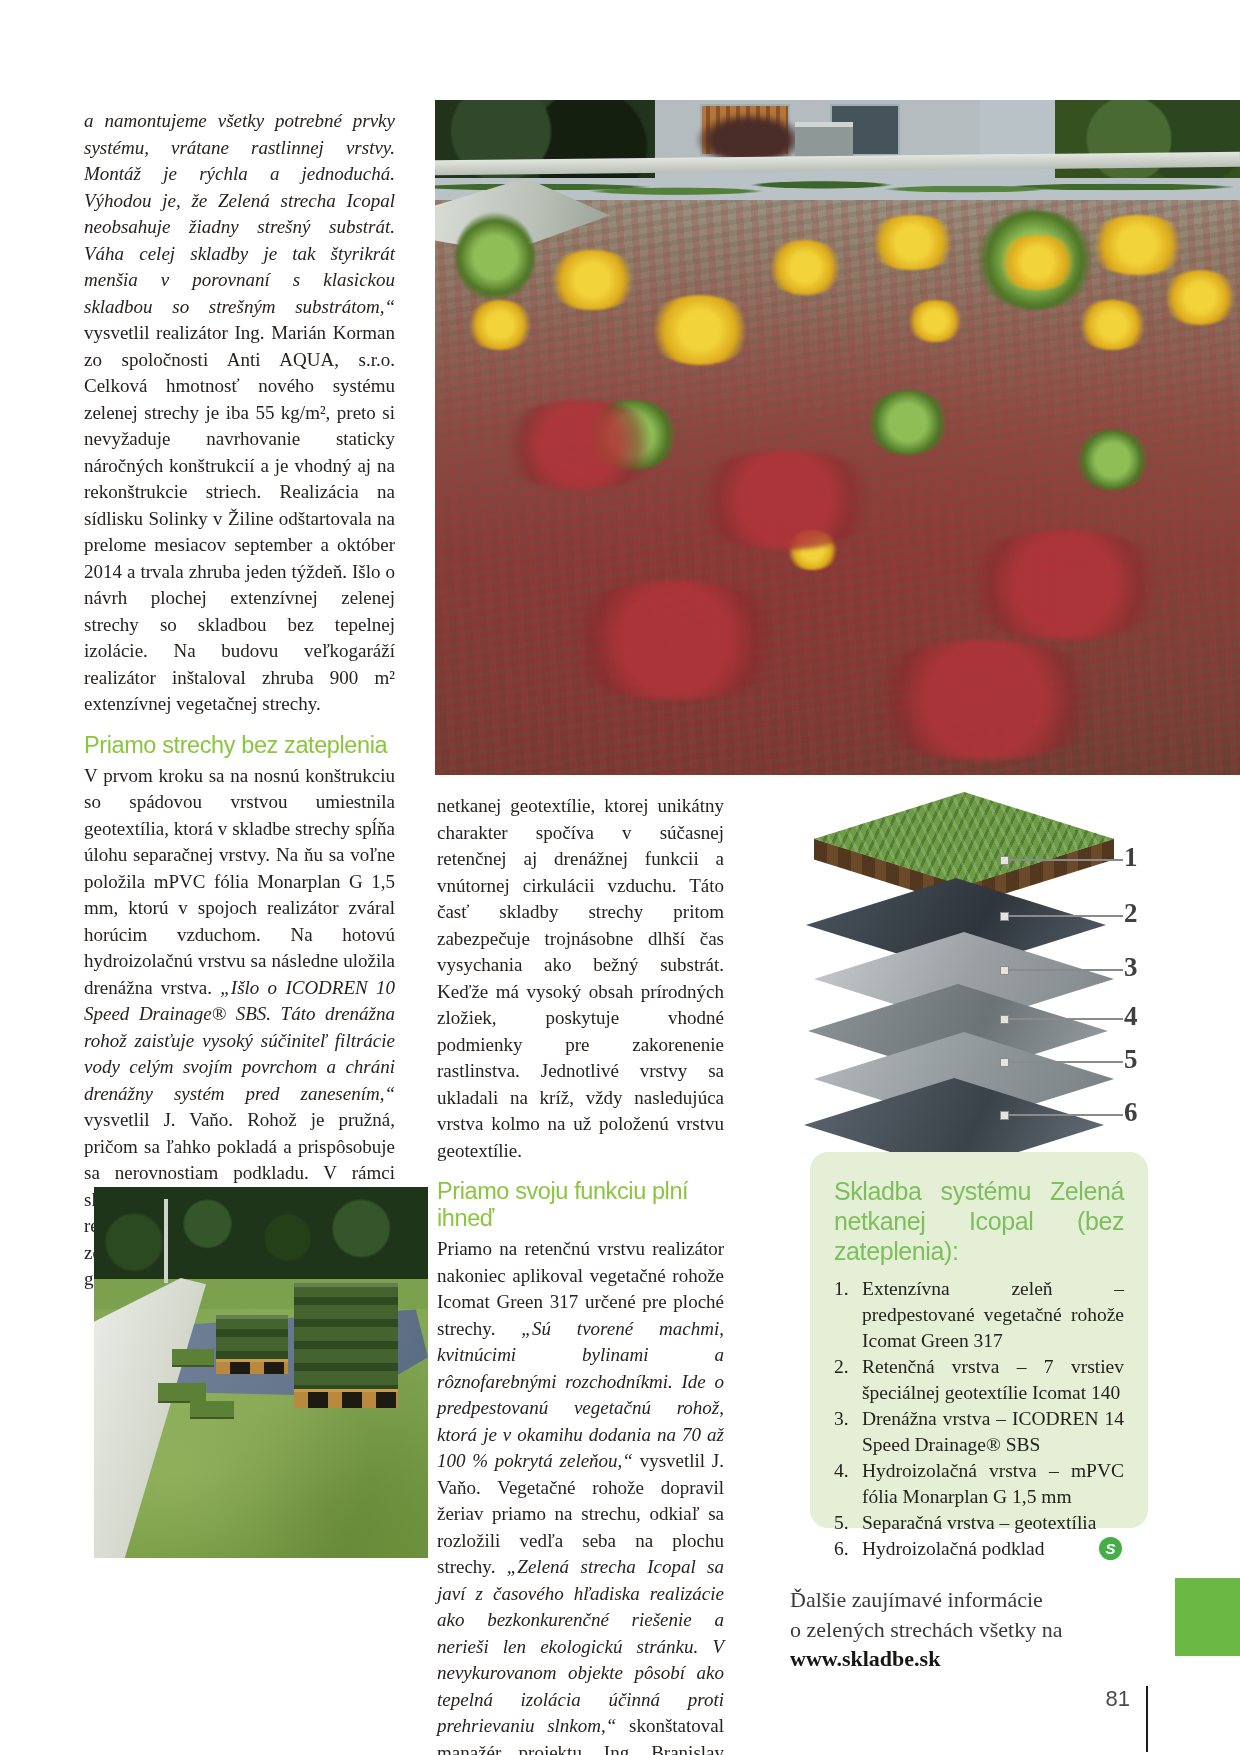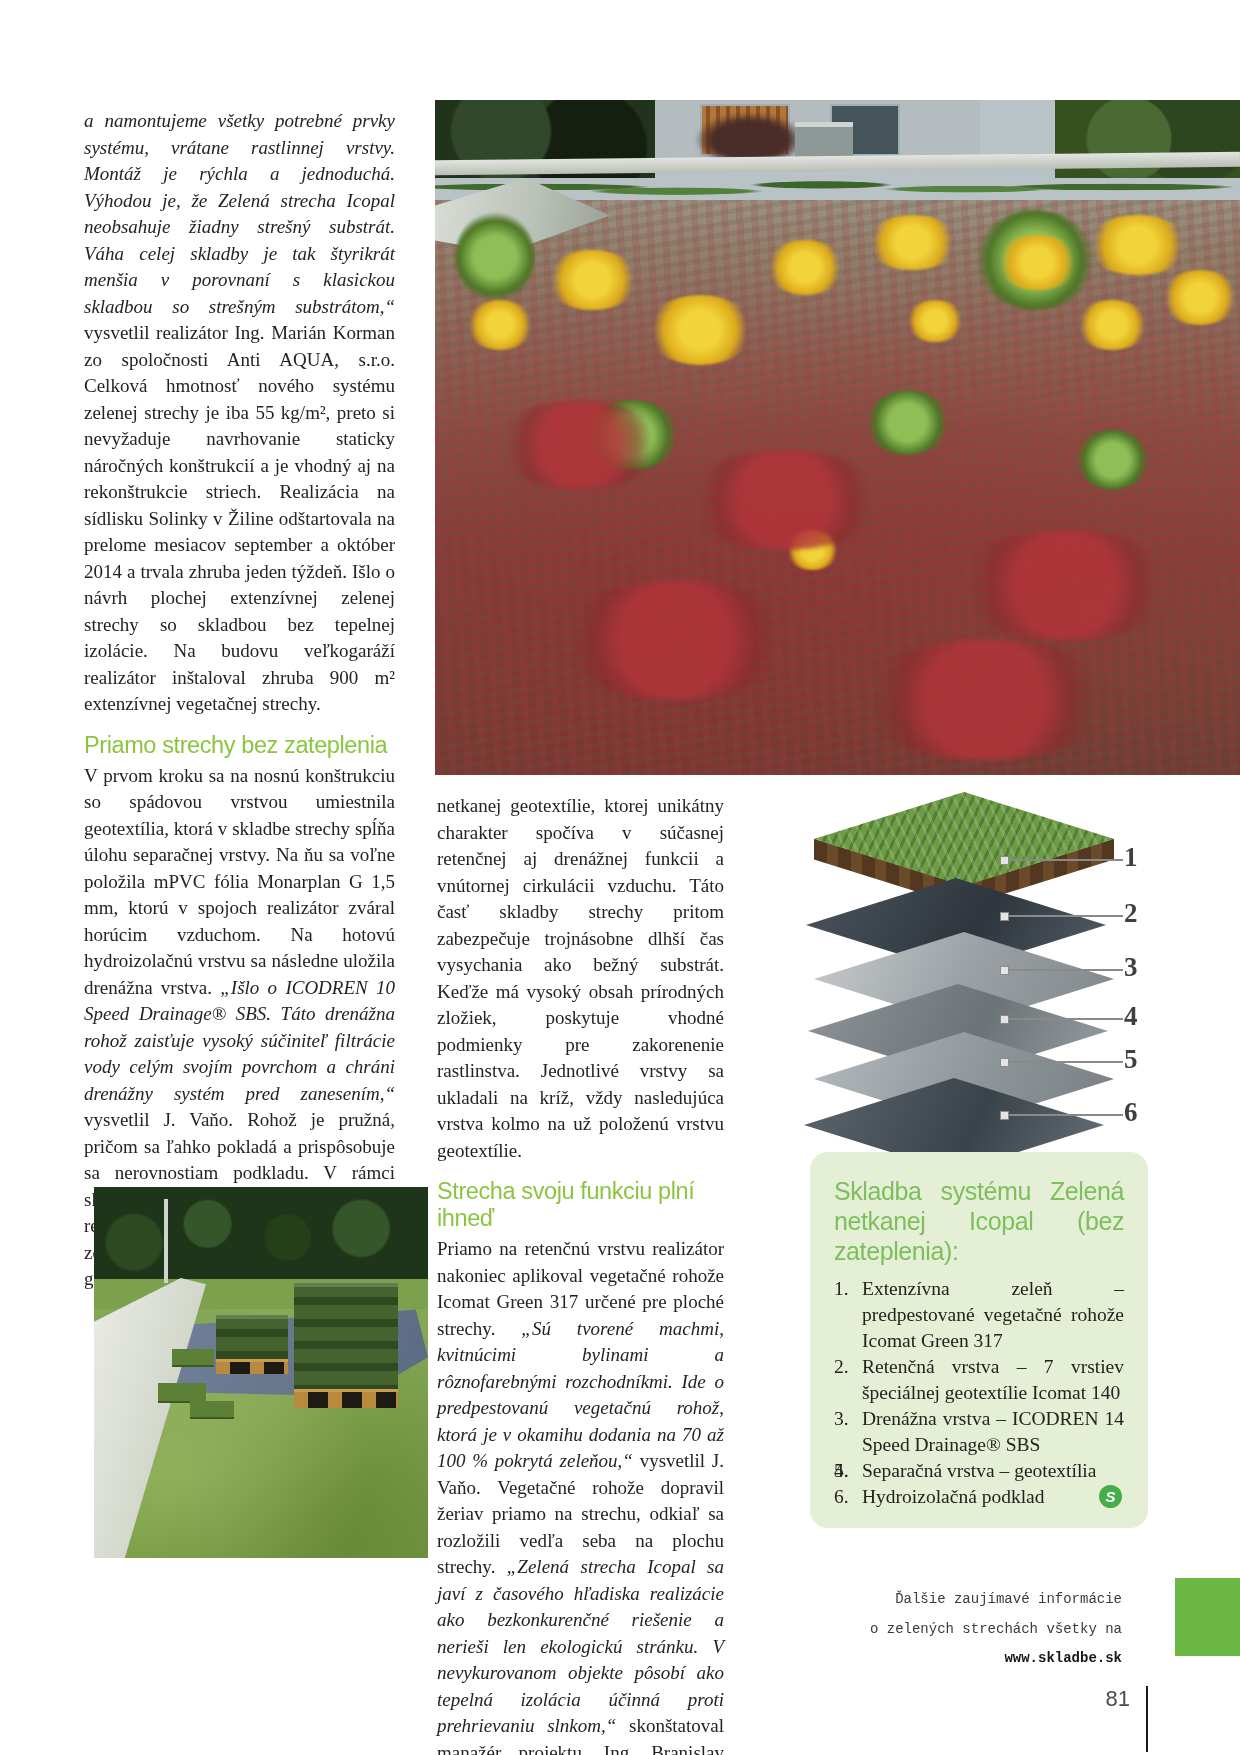--- a/index.html
+++ b/index.html
@@ -106,22 +106,22 @@
   .pb-path{position:absolute;left:0;top:60px;width:140px;height:311px;
            clip-path:polygon(0 24%,62% 10%,80% 12%,22% 100%,0 100%);
            background:linear-gradient(105deg,#eceee8 0%,#d2d6ca 55%,#b8bdb0 100%);}
   .pb-mat{position:absolute;background:#5c8136;box-shadow:0 2px 0 #3c5a22;}
   .pb-pallet{position:absolute;}
   .pb-cube{background:repeating-linear-gradient(180deg,#44632e 0 14px,#2f4a20 14px 22px);
            box-shadow:inset 0 4px 0 rgba(255,255,255,.18);}
   .pb-base{background:repeating-linear-gradient(90deg,#b98a3e 0 14px,#1d1a12 14px 34px);
            border-top:3px solid #c99c4e;}
   
-  .info{position:absolute;left:790px;top:1585px;width:332px;text-align:right;
-        font-family:Liberation Mono, monospace;font-size:14px;line-height:29.5px;color:#3a3a39;}
+  .info{position:absolute;left:790px;top:1585px;width:332px;text-align:left;
+        font-family:Liberation Serif, serif;font-size:22px;line-height:29.5px;color:#3a3a39;}
   .info .b{font-weight:700;color:#161615;}
   .gsq{position:absolute;left:1175px;top:1578px;width:65px;height:78px;background:#6cb845;}
   .pgnum{position:absolute;left:1086px;top:1686px;width:44px;text-align:right;
          font-family:"Liberation Sans",sans-serif;font-size:22px;color:#4a4a4a;}
   .pgrule{position:absolute;left:1146px;top:1686px;width:2px;height:66px;background:#1a1a1a;}
 </style>
 </head>
 <body>
 
 <div class="page">
@@ -164,21 +164,21 @@
     <div class="yb" style="left:350px;top:430px;width:55px;height:40px;"></div>
     <div class="rp" style="left:60px;top:300px;width:170px;height:90px;"></div>
     <div class="rp" style="left:250px;top:350px;width:200px;height:100px;"></div>
     <div class="rp" style="left:520px;top:430px;width:220px;height:110px;"></div>
     <div class="rp" style="left:120px;top:480px;width:240px;height:120px;"></div>
     <div class="rp" style="left:420px;top:540px;width:260px;height:120px;"></div>
   </div>
 
   <section class="col col2">
     <p class="body">netkanej geotextílie, ktorej unikátny charakter spočíva v súčasnej retenčnej aj drenážnej funkcii a vnútornej cirkulácii vzduchu. Táto časť skladby strechy pritom zabezpečuje trojnásobne dlhší čas vysychania ako bežný substrát. Keďže má vysoký obsah prírodných zložiek, poskytuje vhodné podmienky pre zakorenenie rastlinstva. Jednotlivé vrstvy sa ukladali na kríž, vždy nasledujúca vrstva kolmo na už položenú vrstvu geotextílie.</p>
-    <h2 class="ghead">Strecha svoju funkciu plní ihneď</h2>
+    <h2 class="ghead">Priamo svoju funkciu plní ihneď</h2>
     <p class="body"><span>Priamo na retenčnú vrstvu realizátor nakoniec aplikoval vegetačné rohože Icomat Green 317 určené pre ploché strechy. </span><span class="it">„Sú tvorené machmi, kvitnúcimi bylinami a rôznofarebnými rozchodníkmi. Ide o predpestovanú vegetačnú rohož, ktorá je v okamihu dodania na 70 až 100 % pokrytá zeleňou,“</span><span> vysvetlil J. Vaňo. Vegetačné rohože dopravil žeriav priamo na strechu, odkiaľ sa rozložili vedľa seba na plochu strechy. </span><span class="it">„Zelená strecha Icopal sa javí z časového hľadiska realizácie ako bezkonkurenčné riešenie a nerieši len ekologickú stránku. V nevykurovanom objekte pôsobí ako tepelná izolácia účinná proti prehrievaniu slnkom,“</span><span> skonštatoval manažér projektu, Ing. Branislav Sališ zo spoločnosti Baudes, s. r. o.</span></p>
   </section>
 
   <div class="diagram">
     <div class="veg-edge"></div>
     <div class="veg-top"></div>
     <div class="sheet s2"></div>
     <div class="sheet s3"></div>
     <div class="sheet s4"></div>
     <div class="sheet s5"></div>
@@ -196,21 +196,21 @@
     <div class="lnum" style="top:252px;">5</div>
     <div class="lnum" style="top:305px;">6</div>
   </div>
 
   <aside class="gbox">
     <h3>Skladba systému Zelená netkanej Icopal (bez zateplenia):</h3>
     <ol>
       <li><span class="num">1.</span><span>Extenzívna zeleň – predpestované vegetačné rohože Icomat Green 317</span></li>
       <li><span class="num">2.</span><span>Retenčná vrstva – 7 vrstiev špeciálnej geotextílie Icomat 140</span></li>
       <li><span class="num">3.</span><span>Drenážna vrstva – ICODREN 14 Speed Drainage® SBS</span></li>
-      <li><span class="num">4.</span></li>
+      <li><span class="num">4.</span><span>Hydroizolačná vrstva – mPVC fólia Monarplan G 1,5 mm</span></li>
       <li><span class="num">5.</span><span>Separačná vrstva – geotextília</span></li>
       <li><span class="num">6.</span><span>Hydroizolačná podklad</span><span class="sbadge">S</span></li>
     </ol>
   </aside>
 
   <div class="photo-bottom">
     <div class="pb-field"></div>
     <div class="pb-farrow"></div>
     <div class="pb-membrane"></div>
     <div class="pb-trees"></div>

